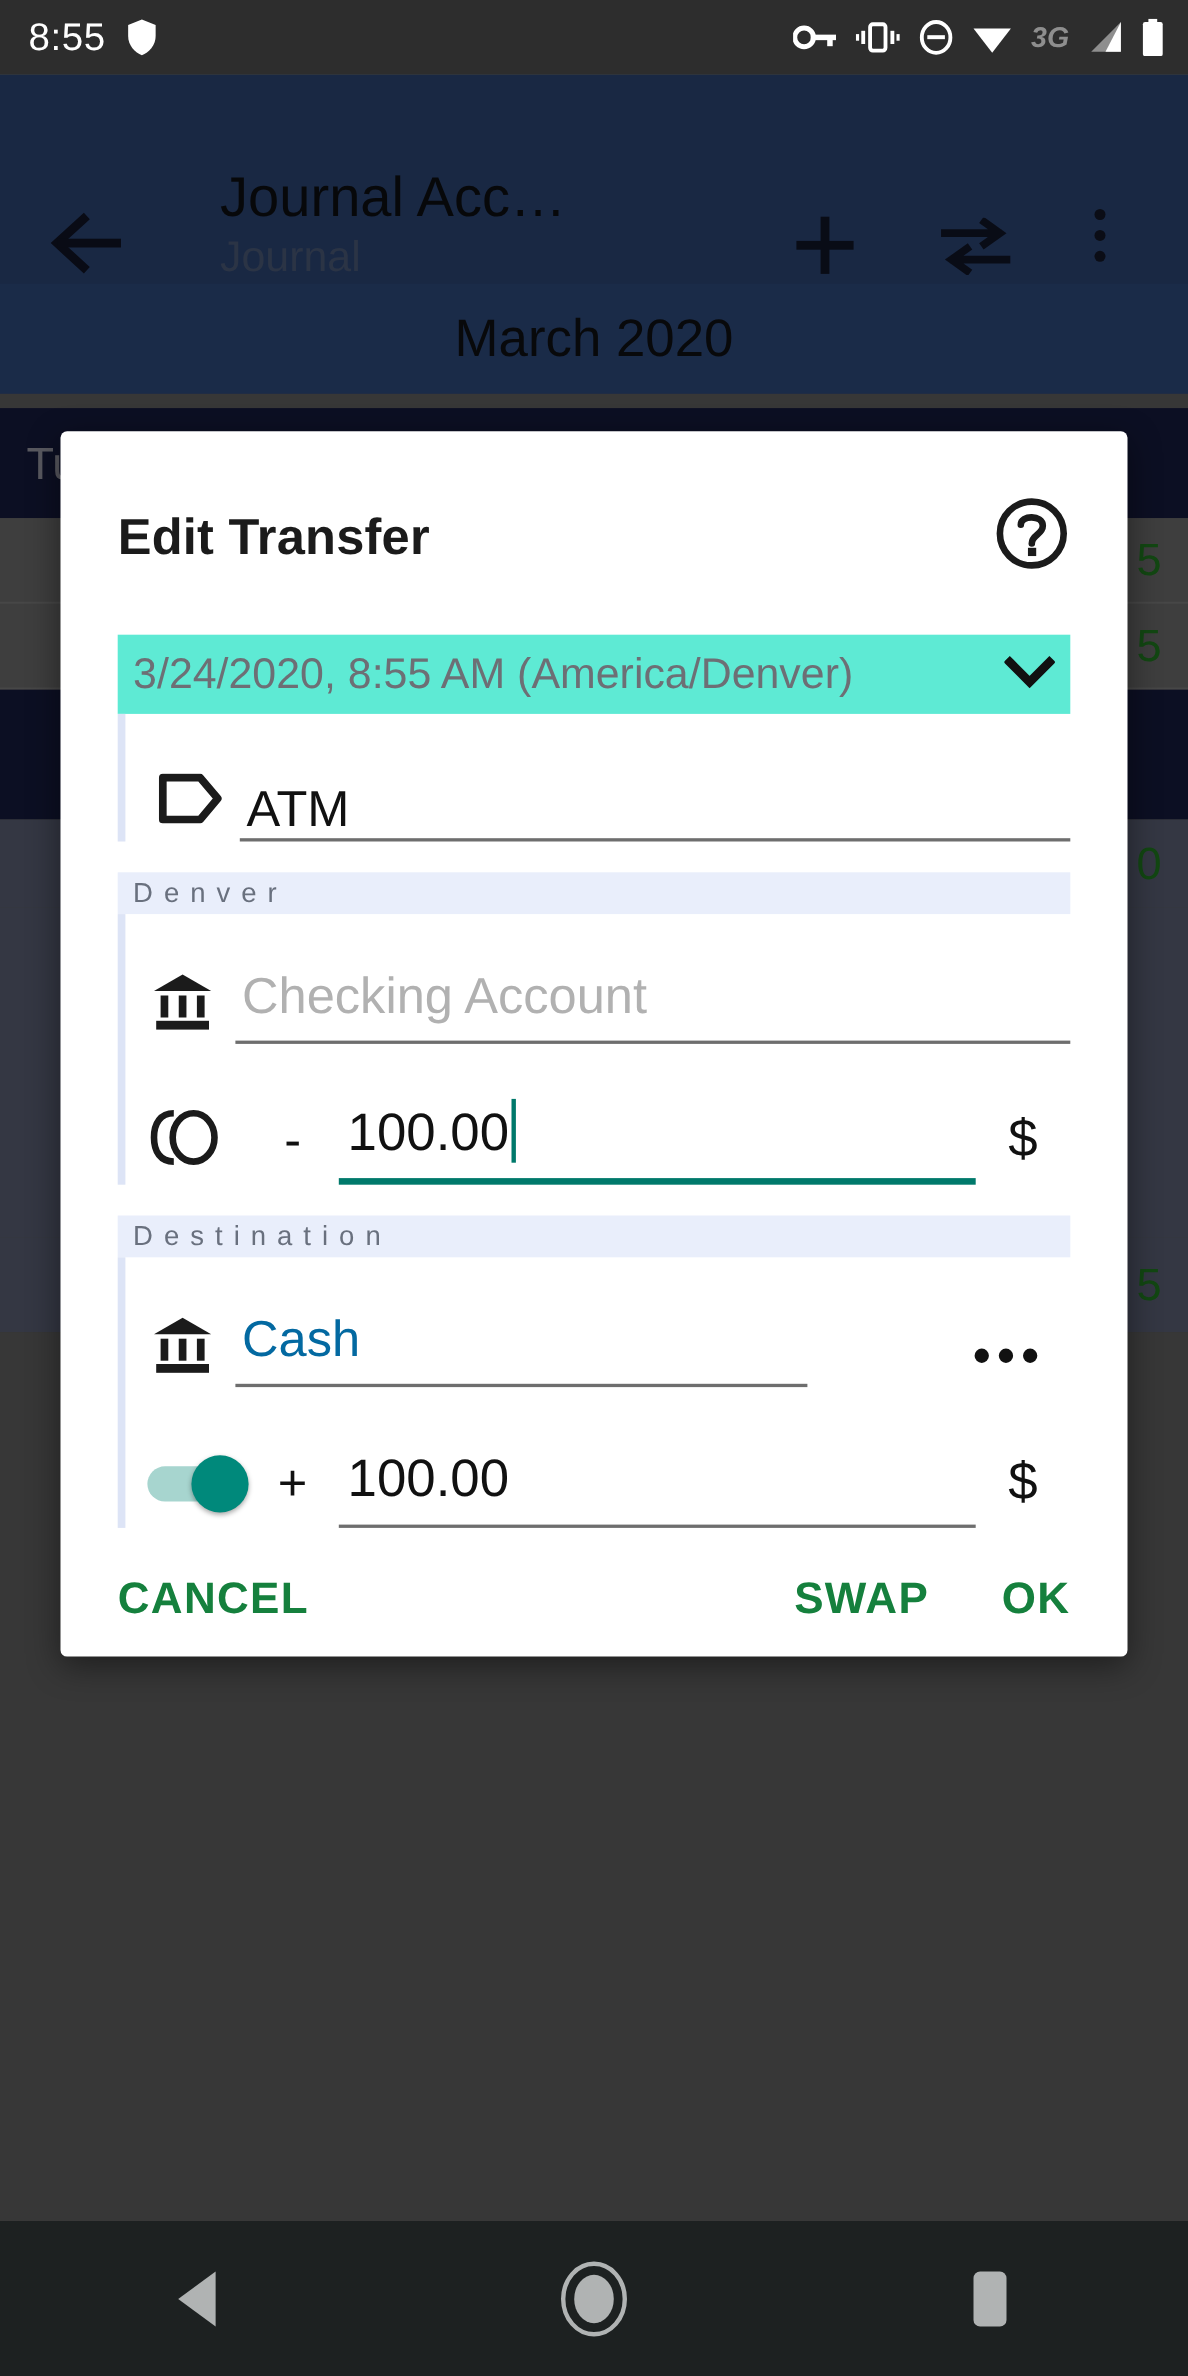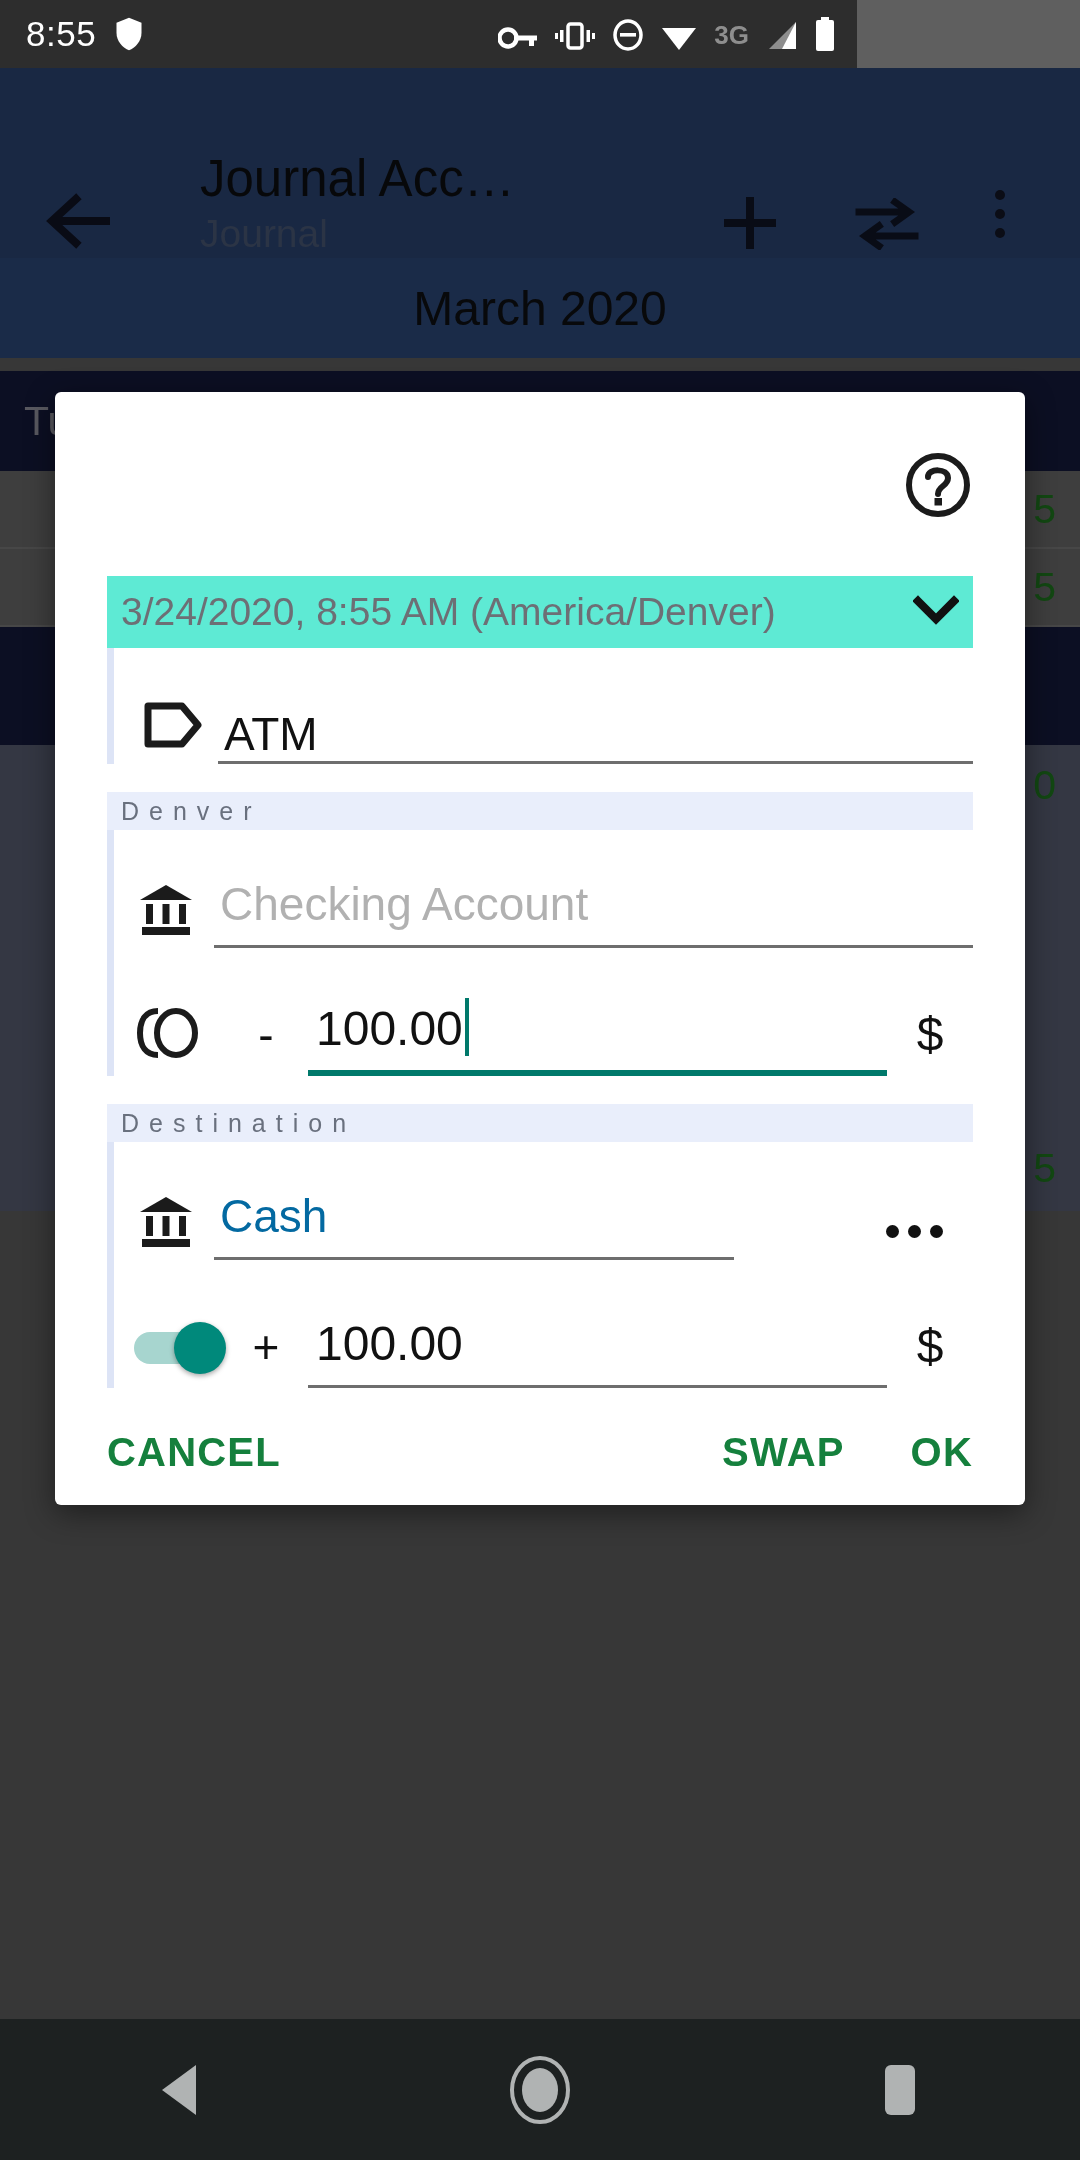--- a/index.html
+++ b/index.html
@@ -6,27 +6,27 @@
   html, body {
     width: 1080px; height: 2160px;
     background: #000;
     font-family: "Liberation Sans", sans-serif;
     overflow: hidden;
   }
   #screen { position: relative; width: 1080px; height: 2160px; background: #5f5f5f; overflow: hidden; }
 
   
   .statusbar {
-    position: absolute; top: 0; left: 0; width: 857px; height: 68px;
+    position: absolute; top: 0; left: 0; width: 1080px; height: 68px;
     background: #2d2d2d; display: flex; align-items: center;
     padding: 0 22px 0 26px; color: #ffffff;
   }
   .sb-time { font-size: 35px; letter-spacing: .5px; }
   .sb-left { display: flex; align-items: center; gap: 18px; }
-  .sb-right { margin-left: auto; display: flex; align-items: flex-end; gap: 17px; }
+  .sb-right { margin-left: auto; display: flex; align-items: center; gap: 17px; font-style: italic; }
   .sb-ico { display: block; }
 
   
   .appbar {
     position: absolute; top: 68px; left: 0; width: 1080px; height: 203px;
     background: #2c4574;
   }
   .appbar-row { position: relative; height: 203px; }
   .ab-back { position: absolute; left: 46px; top: 125px; }
   .ab-titles { position: absolute; left: 200px; top: 84px; width: 520px; }
@@ -236,20 +236,21 @@
       <span class="bg-amt">5</span>
     </div>
     <div class="bg-fill" style="top:840px;height:810px;background:#5f5f5f;"></div>
   </div>
 
   <div class="scrim"></div>
 
   <div class="dialog">
 
     <div class="dlg-head">
+      <div class="dlg-title">Edit Transfer</div>
       <div class="dlg-help">
         <svg width="70" height="70" viewBox="0 0 70 70">
           <circle cx="35" cy="35" r="29" fill="none" stroke="#1b1b1b" stroke-width="6"></circle>
           <path d="M25 27 C25 18 45 18 45 28 C45 36 35 36 35 44" fill="none" stroke="#1b1b1b" stroke-width="6" stroke-linecap="round"></path>
           <rect x="31.5" y="48" width="7.5" height="7.5" fill="#1b1b1b"></rect>
         </svg>
       </div>
     </div>
 
     <div class="dlg-body">

